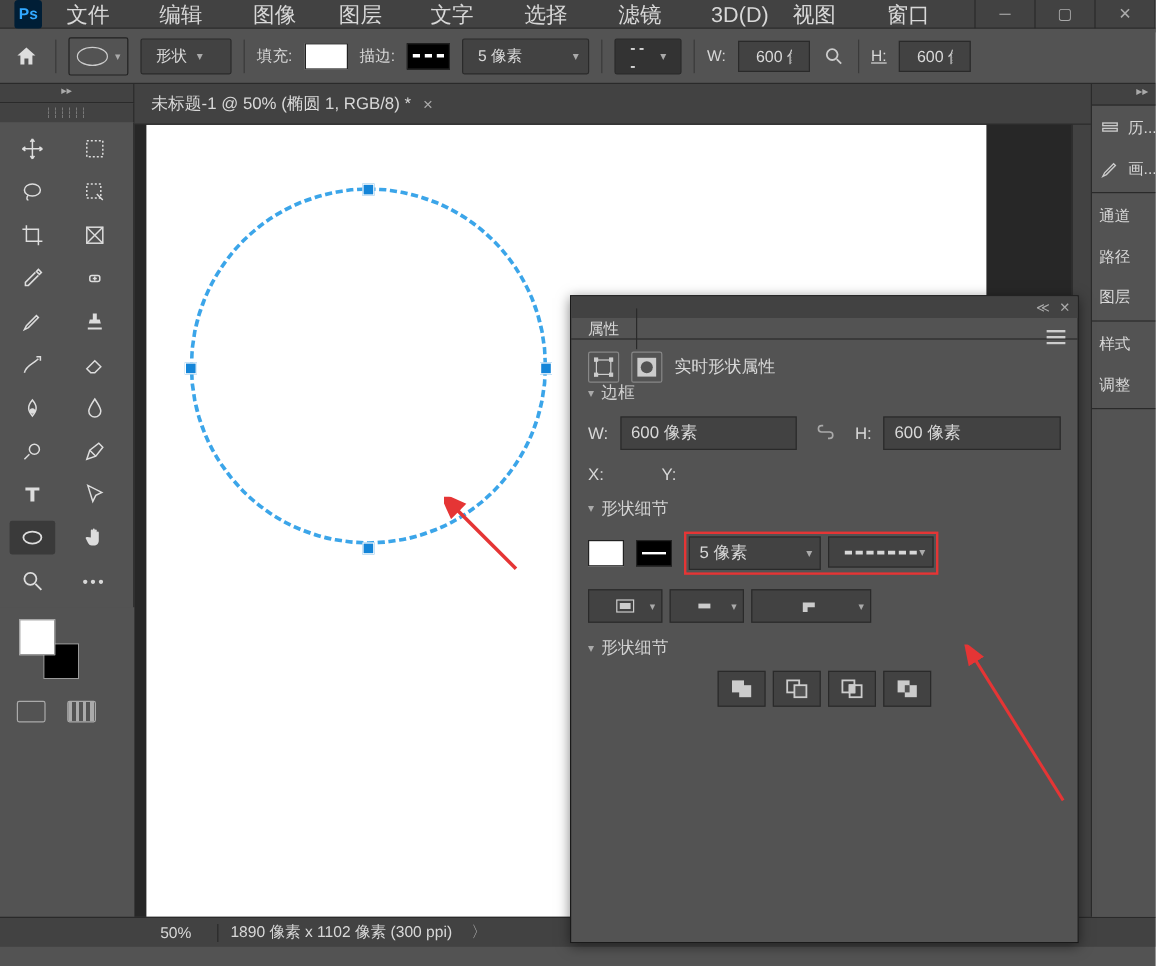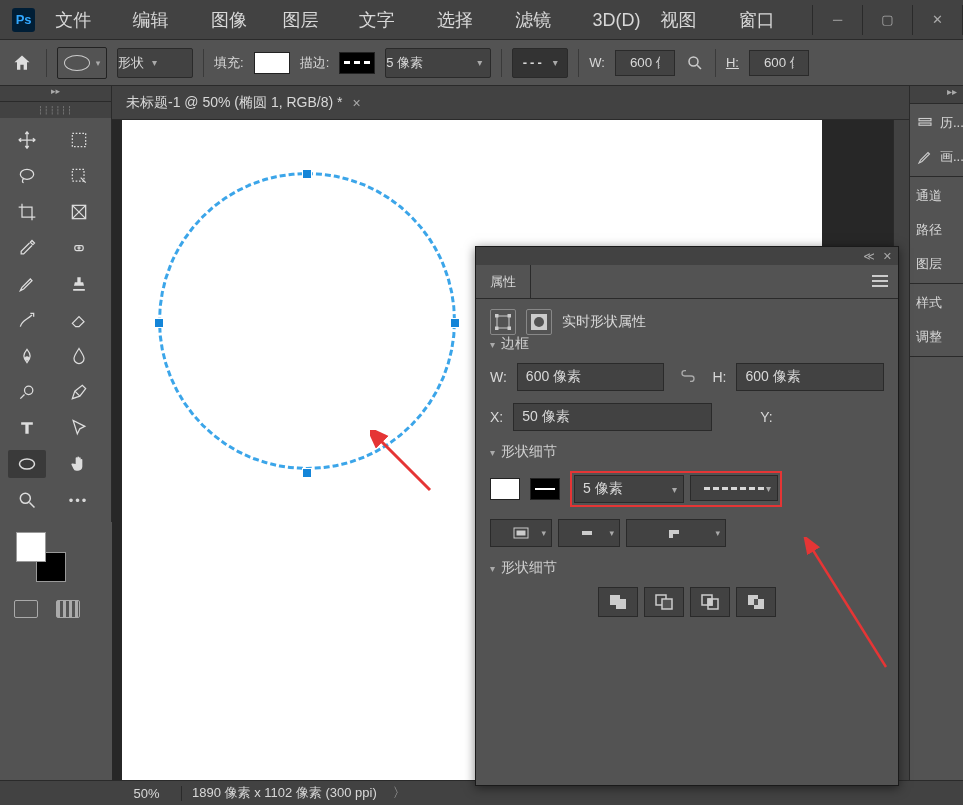--- a/index.html
+++ b/index.html
@@ -1,30 +1,30 @@
 <!DOCTYPE html>
 <html><head>
 <meta charset="utf-8">
 <style>
 * { box-sizing: border-box; margin: 0; padding: 0; font-family: "Microsoft YaHei", Arial, sans-serif; }
 body { background: #535353; width: 963px; height: 805px; overflow: hidden; color: #d8d8d8; font-size: 13px; position: relative; }
 
 
-.titlebar { height: 40px; background: #424242; display: flex; align-items: center; border-bottom: 1px solid #2a2a2a; }
+.titlebar { height: 24px; background: #424242; display: flex; align-items: center; border-bottom: 1px solid #2a2a2a; }
 .ps-logo { width: 24px; height: 24px; background: #001e36; color: #31a8ff; border-radius: 3px; margin: 0 10px 0 12px; display: flex; align-items: center; justify-content: center; font-weight: bold; font-size: 13px; }
 .menu-item { padding: 0 10px; height: 40px; line-height: 40px; color: #d8d8d8; cursor: pointer; font-size: 18px; }
 .window-controls { margin-left: auto; display: flex; border-left: 1px solid #2a2a2a; }
 .win-btn { width: 50px; height: 30px; display: flex; align-items: center; justify-content: center; color: #aaa; cursor: pointer; border-right: 1px solid #2a2a2a; }
 
 
 .options-bar { height: 46px; background: #535353; display: flex; align-items: center; padding: 0 8px; gap: 10px; border-bottom: 1px solid #2a2a2a; position: relative; }
 .home-icon { width: 28px; height: 28px; color: #ddd; display:flex; align-items:center; justify-content:center; }
 .ellipse-btn { width: 50px; height: 32px; border:1px solid #222; background:#535353; display:flex; align-items:center; justify-content:center; border-radius:2px; }
 .ellipse-shape { width:26px; height:16px; border:1.5px solid #ccc; border-radius:50%; }
-.select-box { height: 30px; background:#424242; border:1px solid #2a2a2a; display:flex; align-items:center; padding:0 0; color:#d8d8d8; border-radius:2px; }
+.select-box { height: 30px; background:#424242; border:1px solid #2a2a2a; display:flex; align-items:center; padding:0 12px; color:#d8d8d8; border-radius:2px; }
 .select-box .chev { margin-left:8px; color:#aaa; font-size:10px;}
 .lbl { color:#d8d8d8; }
 .swatch-white { width:36px; height:22px; background:#fff; border:1px solid #222; }
 .swatch-dash { width:36px; height:22px; background:#000; display:flex; align-items:center; justify-content:center; border:1px solid #222; }
 .swatch-dash::before { content:""; width:26px; border-top:3px dashed #fff; }
 .divider { width:1px; height:28px; background:#3a3a3a; }
 .num-input { width:60px; height:26px; background:#424242; border:1px solid #2a2a2a; color:#d8d8d8; padding:0 14px; }
 .search-icon, .collapse-chev { color:#ccc; width:20px; display:flex; justify-content:center;}
 
 
@@ -64,21 +64,21 @@
 
 .right-panels { width:54px; background:#535353; border-left:1px solid #2a2a2a; }
 .panel-grp { border-bottom:1px solid #2a2a2a; padding:2px 0; }
 .panel-row { height:34px; display:flex; align-items:center; padding:0 6px; gap:6px; color:#d8d8d8; font-size:13px; overflow:hidden; white-space:nowrap;}
 .panel-row svg { flex-shrink:0; }
 .panel-collapse-top { height:18px; background:#424242; text-align:right; padding-right:6px; color:#aaa; font-size:10px; border-bottom:1px solid #2a2a2a;}
 
 
 .props { position:absolute; left:475px; top:246px; width:424px; height:540px; background:#535353; border:1px solid #1a1a1a; box-shadow:0 2px 10px rgba(0,0,0,0.5); }
 .props-top { height:18px; background:#424242; display:flex; justify-content:flex-end; align-items:center; padding:0 6px; gap:8px; font-size:11px; color:#aaa;}
-.props-tab { height:34px; display:flex; align-items:center; border-bottom:1px solid #2a2a2a; position:relative;}
+.props-tab { height:18px; display:flex; align-items:center; border-bottom:1px solid #2a2a2a; position:relative;}
 .props-tab .tabtxt { padding:0 14px; border-right:1px solid #2a2a2a; height:34px; line-height:34px; }
 .props-tab .menu-ic { position:absolute; right:10px; top:10px; }
 .props-body { padding:10px 14px; font-size:14px; color:#d8d8d8; }
 .props-head { display:flex; align-items:center; gap:10px; }
 .props-head .ic { width:26px; height:26px; border:1px solid #888; display:flex; align-items:center; justify-content:center; border-radius:2px;}
 .sect { margin-bottom:12px; }
 .sect-title { display:flex; align-items:center; gap:6px; margin-bottom:10px; color:#d0d0d0;}
 .sect-title .chevdown { font-size:10px; color:#aaa;}
 .row { display:flex; align-items:center; gap:10px; margin-bottom:12px;}
 .inp { height:28px; background:#424242; border:1px solid #2a2a2a; color:#d8d8d8; padding:0 8px; min-width:90px; font-size:14px;}
@@ -415,21 +415,20 @@
         <span>W:</span>
         <input class="inp" value="600 像素" style="">
         <span class="link-ic"><svg width="16" height="16" viewBox="0 0 24 24" fill="none" stroke="#aaa" stroke-width="2">
               <path d="M9 12H7a4 4 0 010-8h2M15 12h2a4 4 0 010 8h-2M9 12h6"></path>
             </svg></span>
         <span>H:</span>
         <input class="inp" value="600 像素" style="">
       </div>
       <div class="row">
         <span>X:</span>
-        <input class="inp" value="50 像素" style="">
         <span style="width:28px"></span>
         <span>Y:</span>
       </div>
     </div>
     <div class="sect">
       <div class="sect-title">
           <span class="chevdown">▾</span>
           <span>形状细节</span>
         </div>
       <div class="row">

